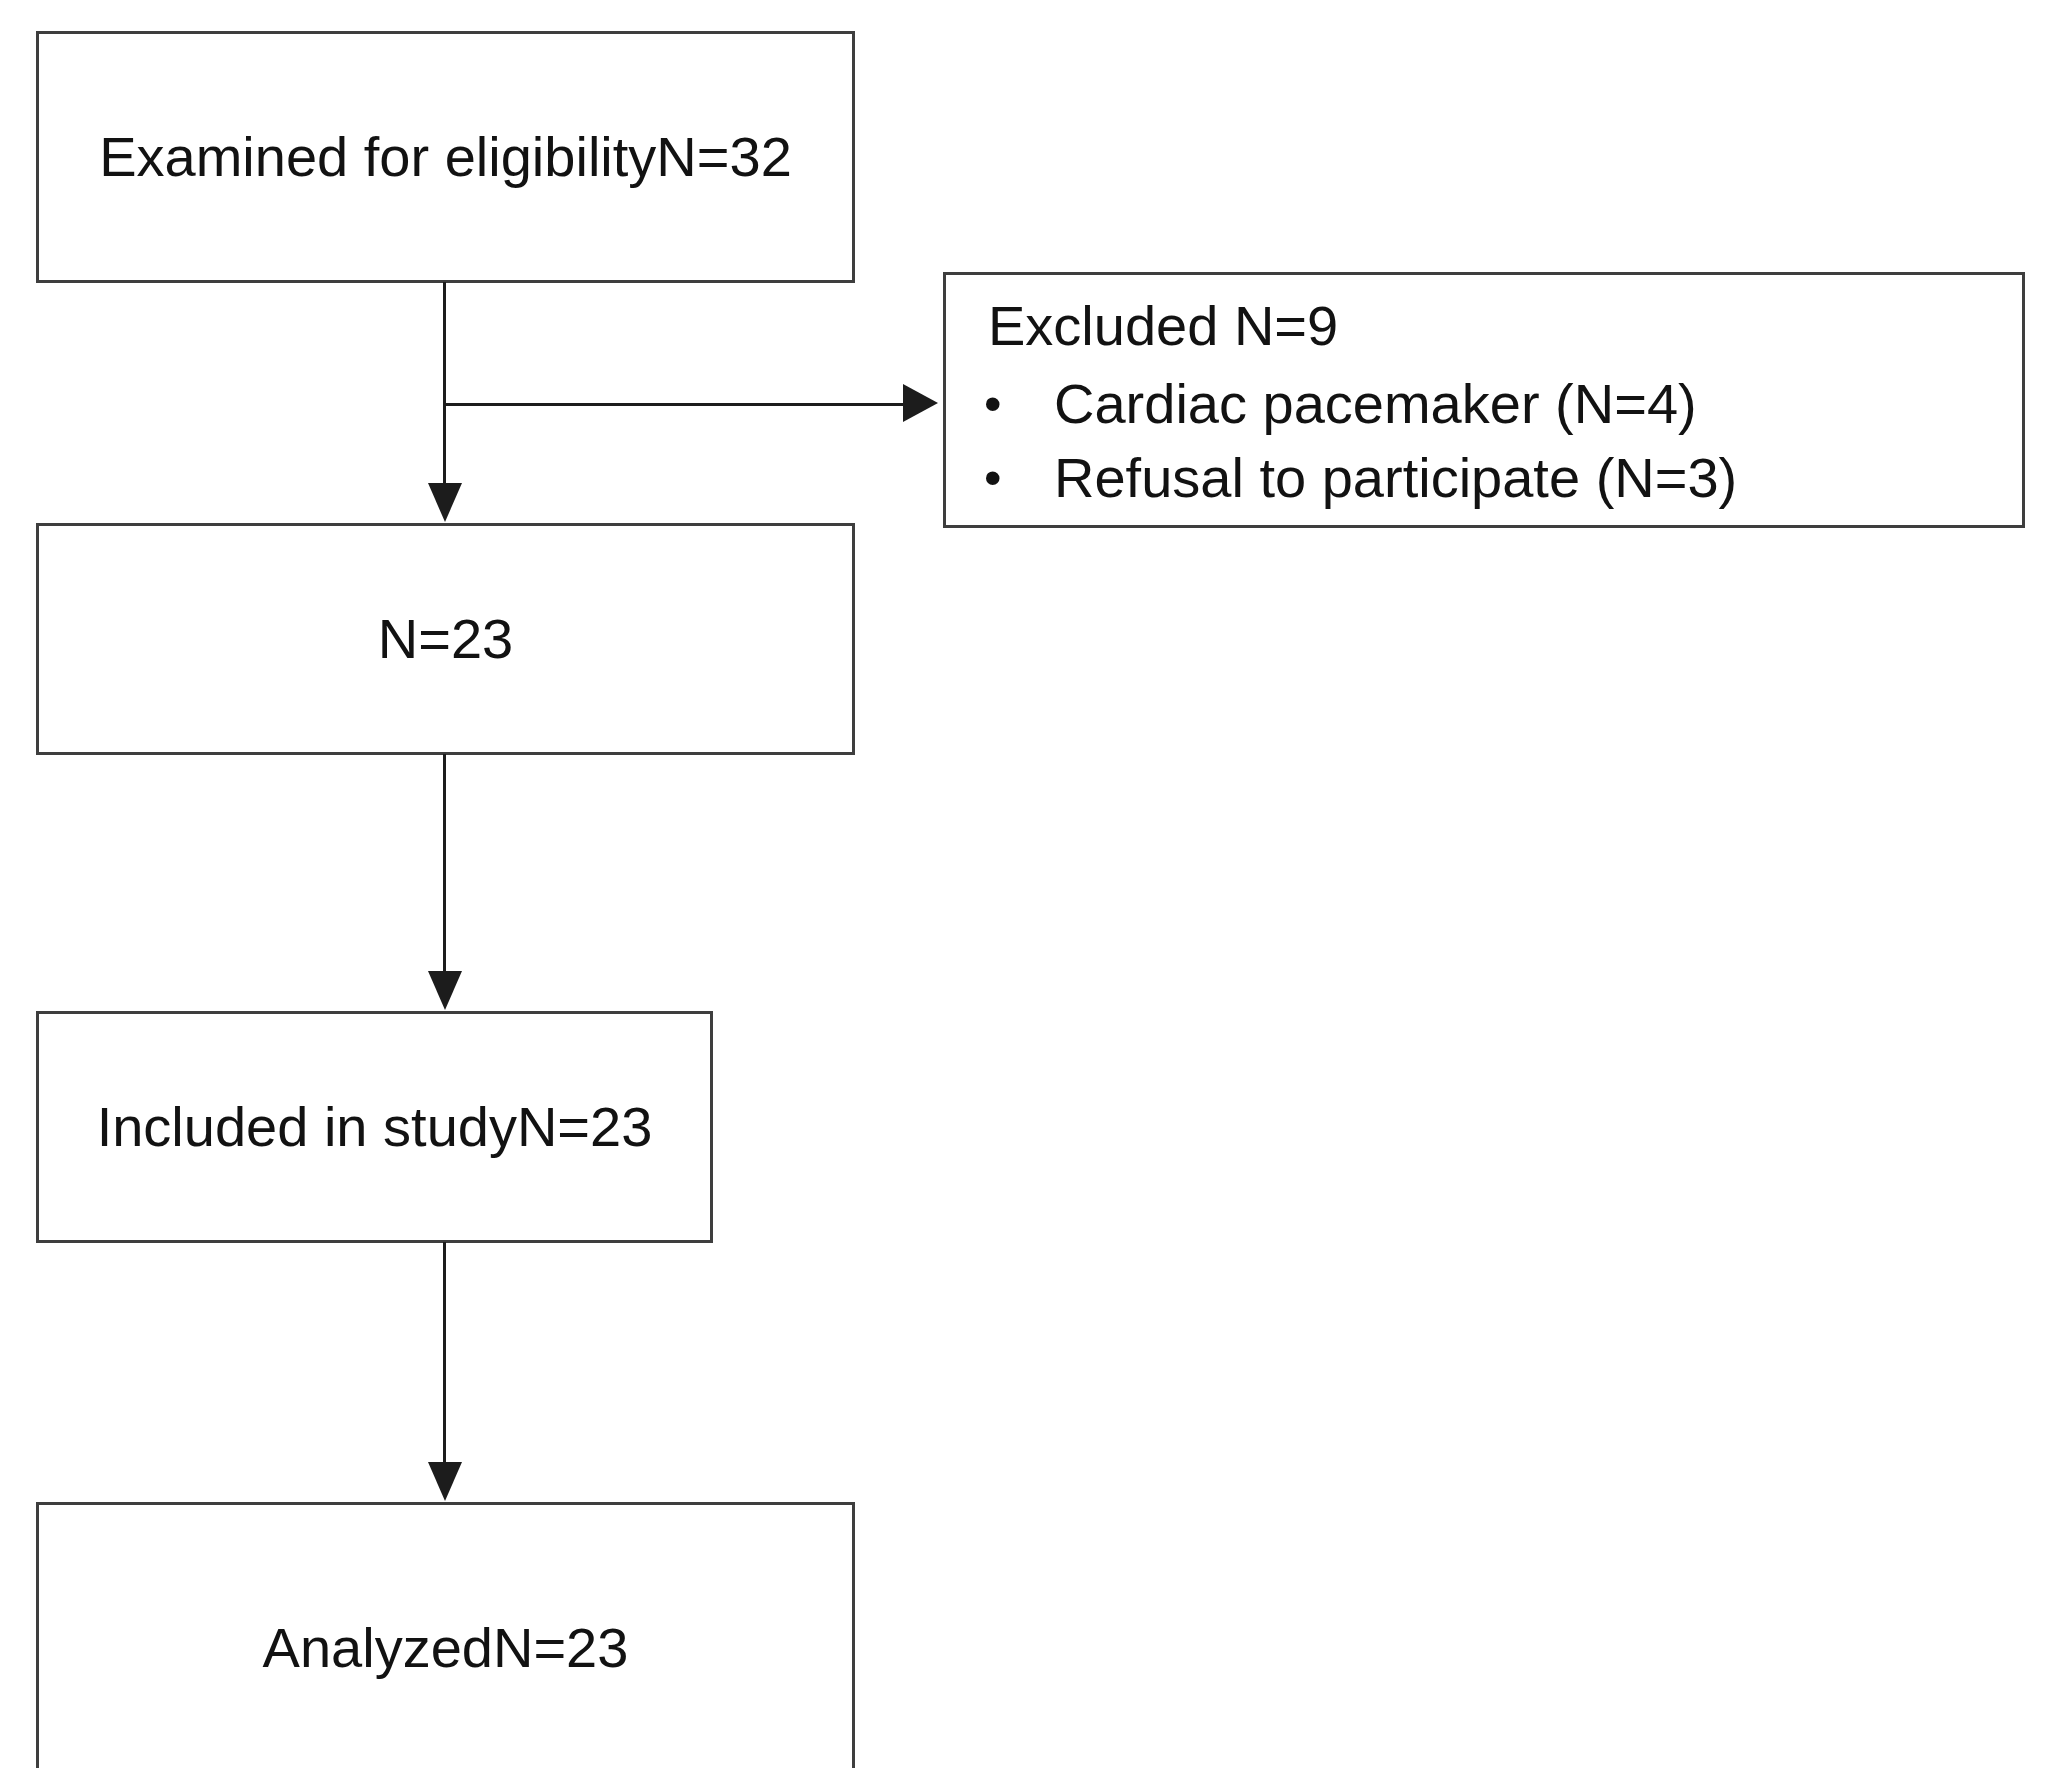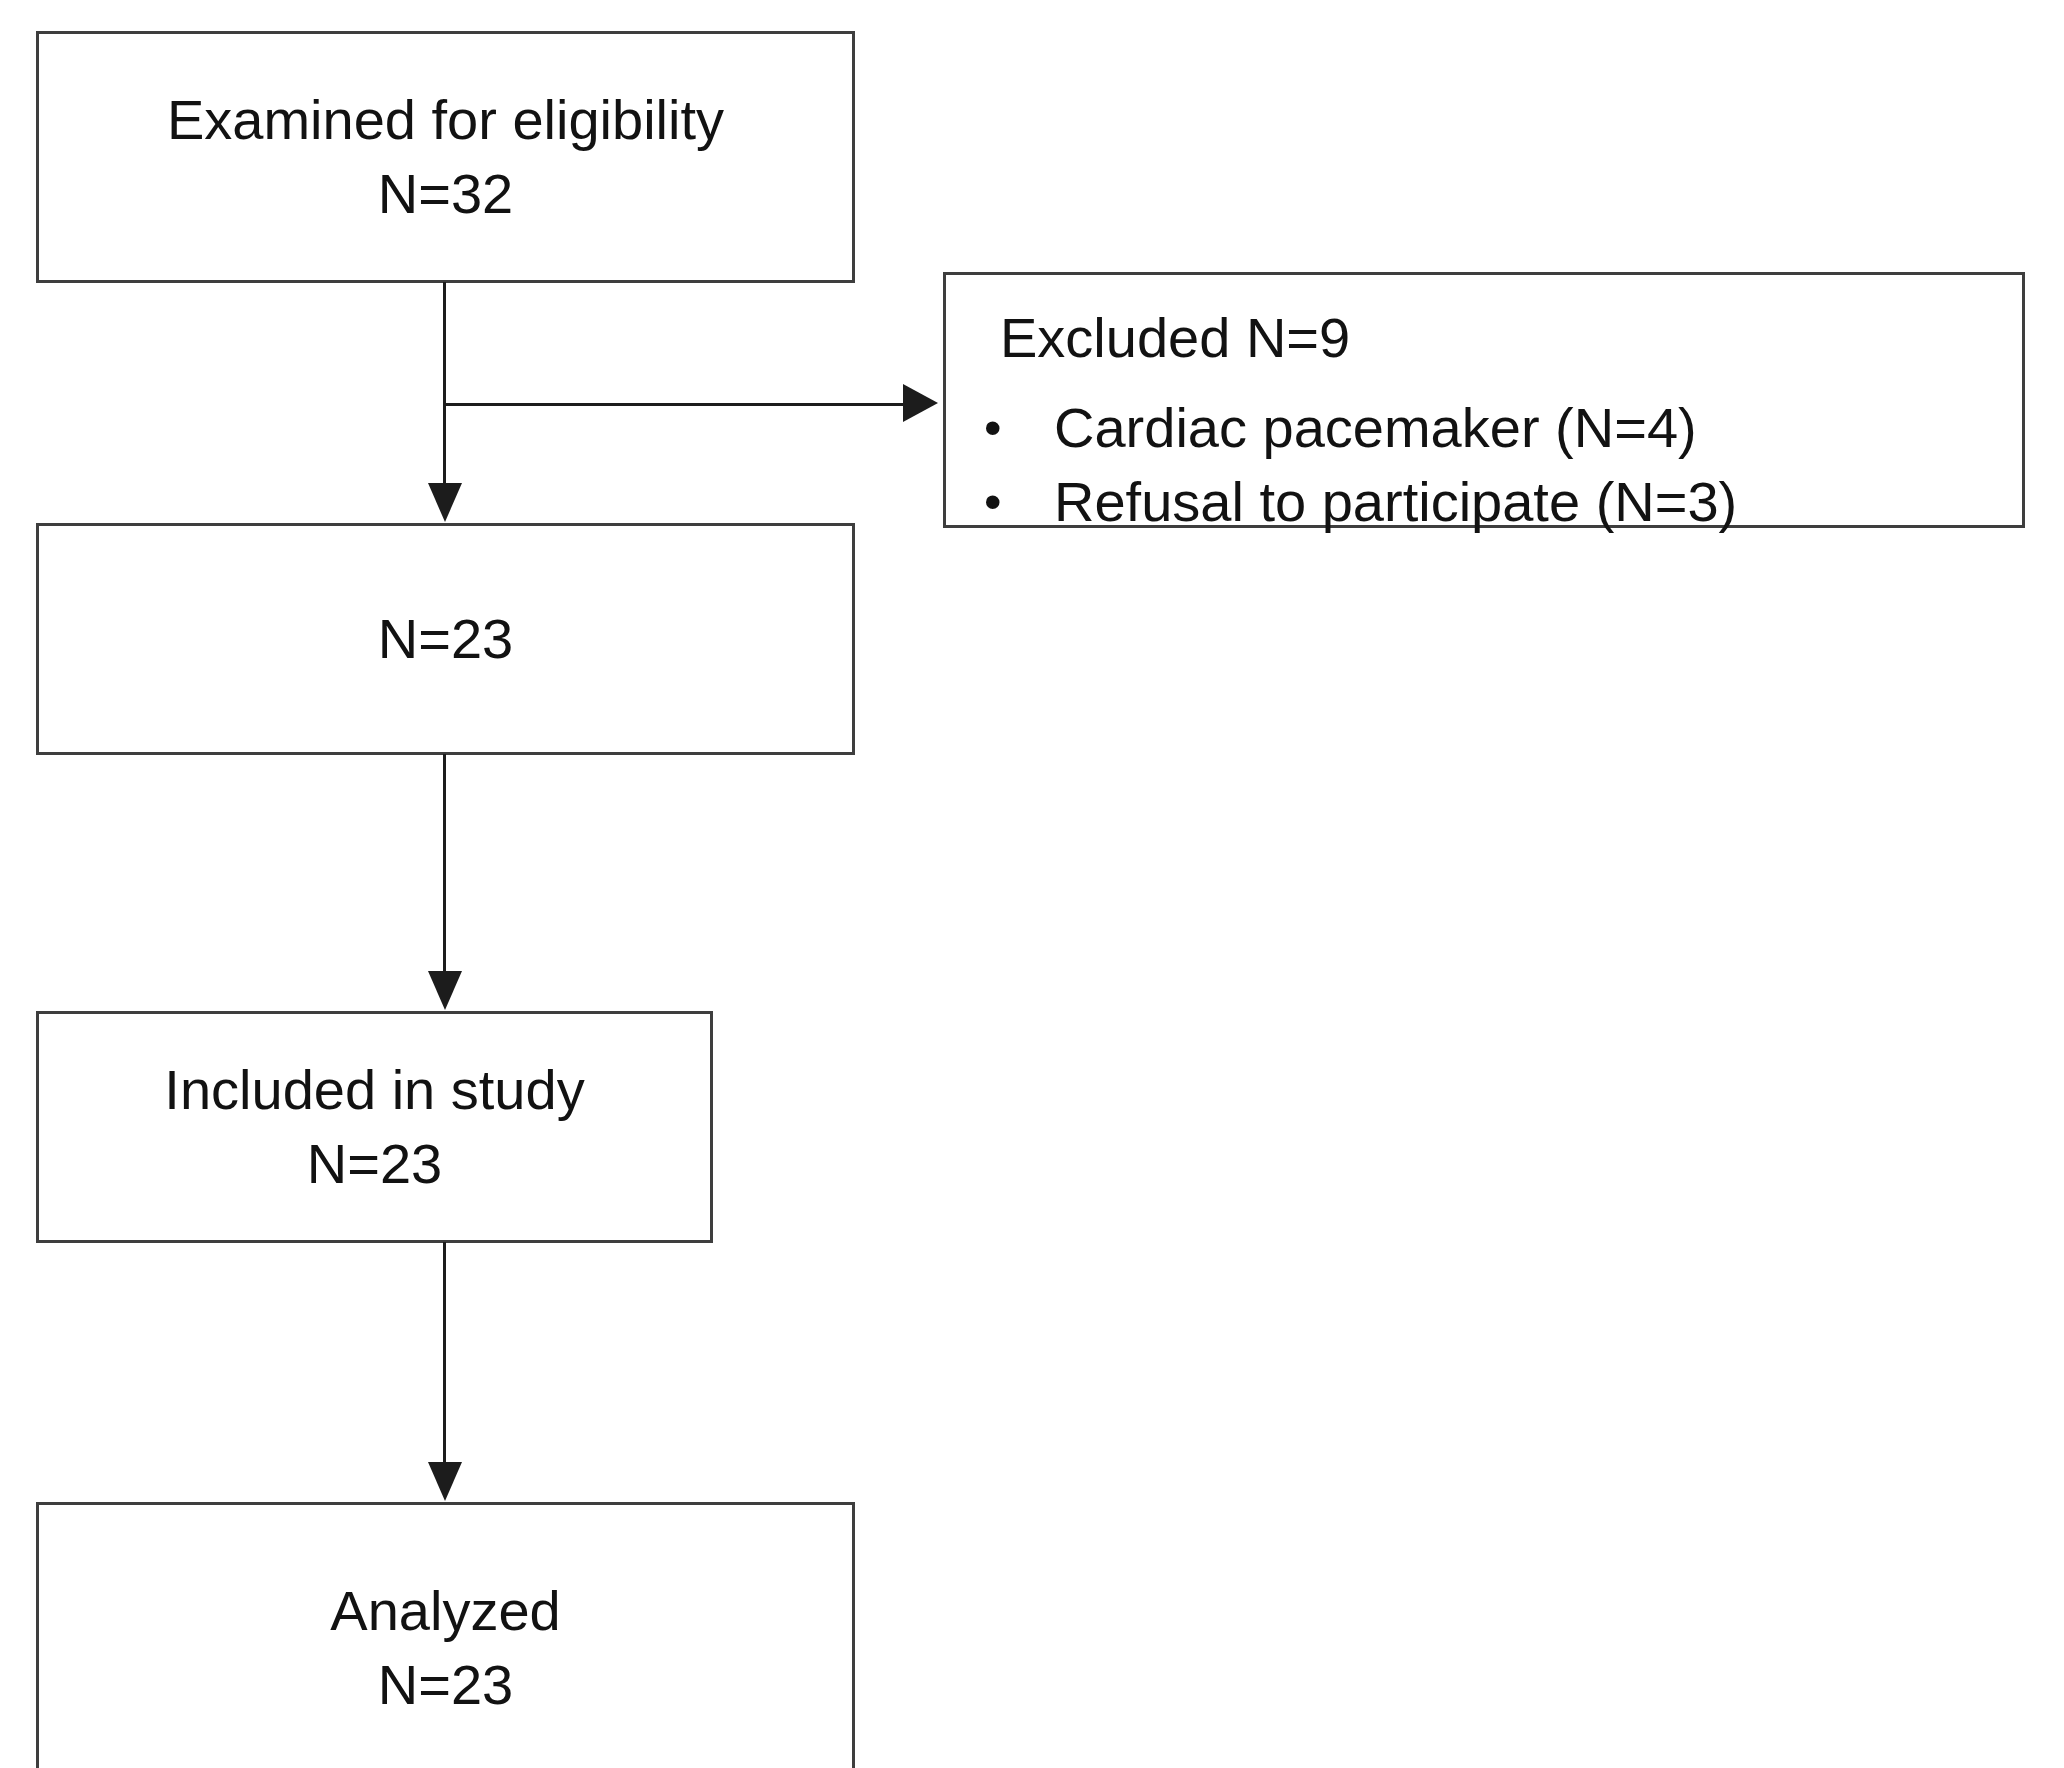--- a/index.html
+++ b/index.html
@@ -19,33 +19,33 @@
   .flow-box {
     position: absolute;
     box-sizing: border-box;
     border: 3.8px solid #3e3e3e;
     background: #ffffff;
     font-size: 56px;
     line-height: 74px;
   }
   .flow-box.centered {
     display: flex;
-    flex-direction: column;
+    flex-direction: row;
     align-items: center;
     justify-content: center;
     text-align: center;
   }
   #box-examined  { left: 36px;  top: 31px;   width: 819px;  height: 252px; }
   #box-excluded  { left: 943px; top: 272px;  width: 1082px; height: 256px; padding: 9.6px 29px 0 38px; }
   #box-confirmed { left: 36px;  top: 523px;  width: 819px;  height: 232px; }
   #box-included  { left: 36px;  top: 1011px; width: 677px;  height: 232px; }
   #box-analyzed  { left: 36px;  top: 1502px; width: 819px;  height: 292px; }
 
   .excluded-title {
-    margin: 16px;
+    margin: 4px;
   }
   .excluded-list {
     margin: 0;
     padding: 0;
     list-style: none;
   }
   .excluded-list li {
     position: relative;
     padding-left: 70px; 
   }

